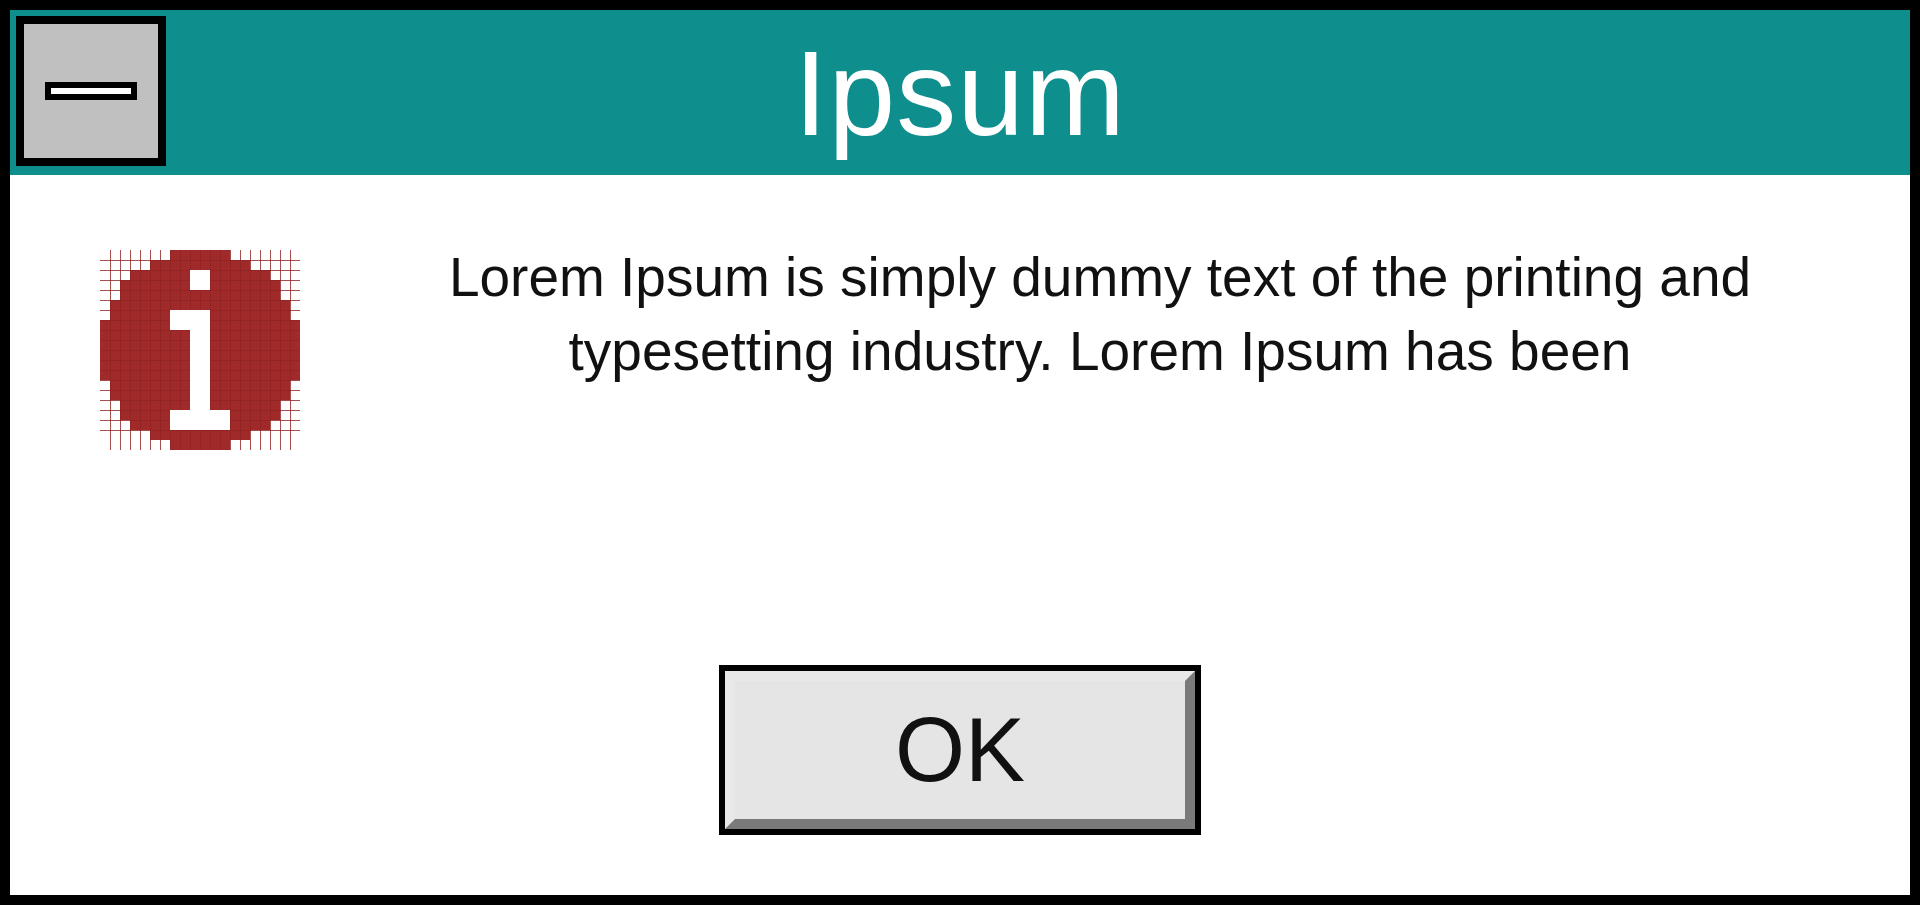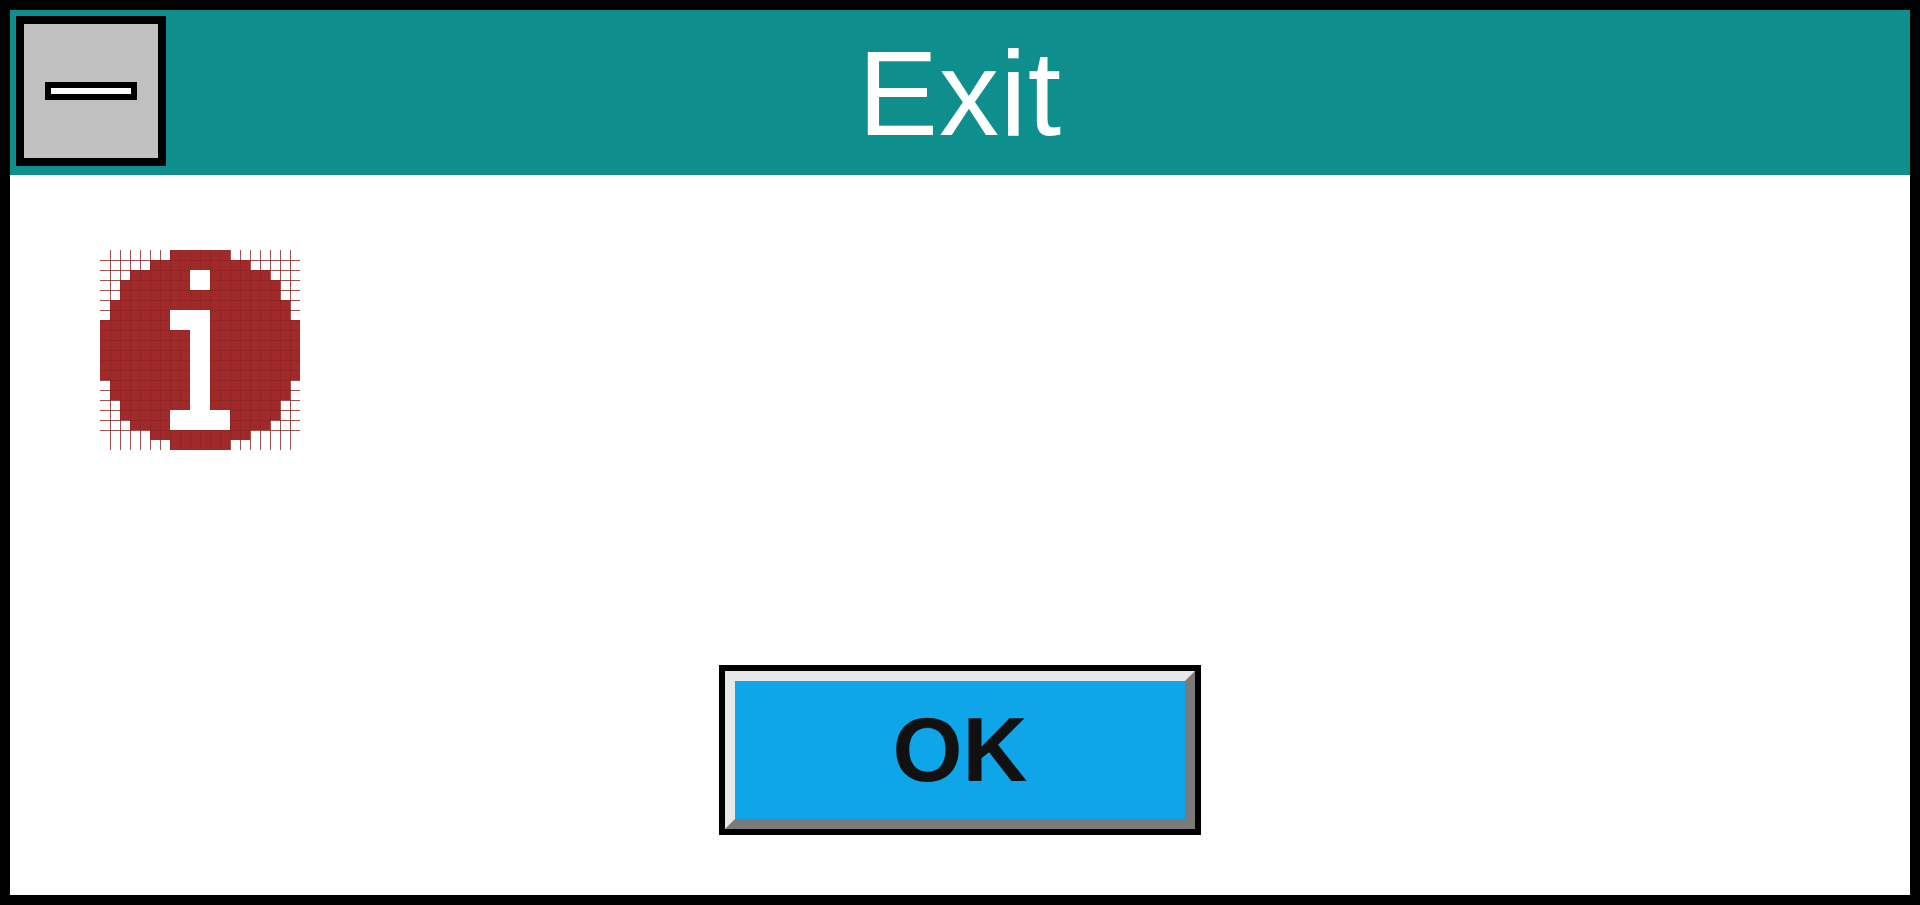--- a/index.html
+++ b/index.html
@@ -87,28 +87,28 @@
   }
   .btn-row {
     display: flex;
     justify-content: center;
     gap: 60px;
     margin-bottom: 20px;
   }
   .btn {
     width: 482px;
     height: 170px;
-    background: #0ea5e9;
+    background: #e5e5e5;
     border: 6px solid #000;
     position: relative;
     display: flex;
     align-items: center;
     justify-content: center;
     font-size: 90px;
-    font-weight: 700;
+    font-weight: 400;
     color: #111;
     cursor: pointer;
   }
   .btn::before {
     content: "";
     position: absolute;
     inset: 0;
     border-top: 10px solid #e8e8e8;
     border-left: 10px solid #e8e8e8;
     border-right: 10px solid #7a7a7a;
@@ -118,21 +118,21 @@
 </style>
 </head>
 <body>
 
 <div class="dialog">
 
   <div class="titlebar">
     <div class="sysmenu">
       <div class="dash"></div>
     </div>
-    <div class="title-text">Exit</div>
+    <div class="title-text">Ipsum</div>
   </div>
 
   <div class="body-area">
 
     <div class="msg-row">
       <svg class="info-icon" viewBox="0 0 22 22" shape-rendering="crispEdges">
 
         <g fill="#a02a2a">
           <rect x="8" y="1" width="6" height="1"></rect>
           <rect x="6" y="2" width="10" height="1"></rect>
@@ -201,20 +201,21 @@
           <rect x="10" y="3" width="2" height="2"></rect>
 
           <rect x="8" y="7" width="4" height="2"></rect>
 
           <rect x="10" y="9" width="2" height="8"></rect>
 
           <rect x="8" y="17" width="6" height="2"></rect>
         </g>
       </svg>
 
+      <div class="msg-text">Lorem Ipsum is simply dummy text of the printing and typesetting industry. Lorem Ipsum has been</div>
     </div>
 
     <div class="btn-row">
       <div class="btn">
         <span>OK</span>
       </div>
     </div>
 
   </div>
 </div>

